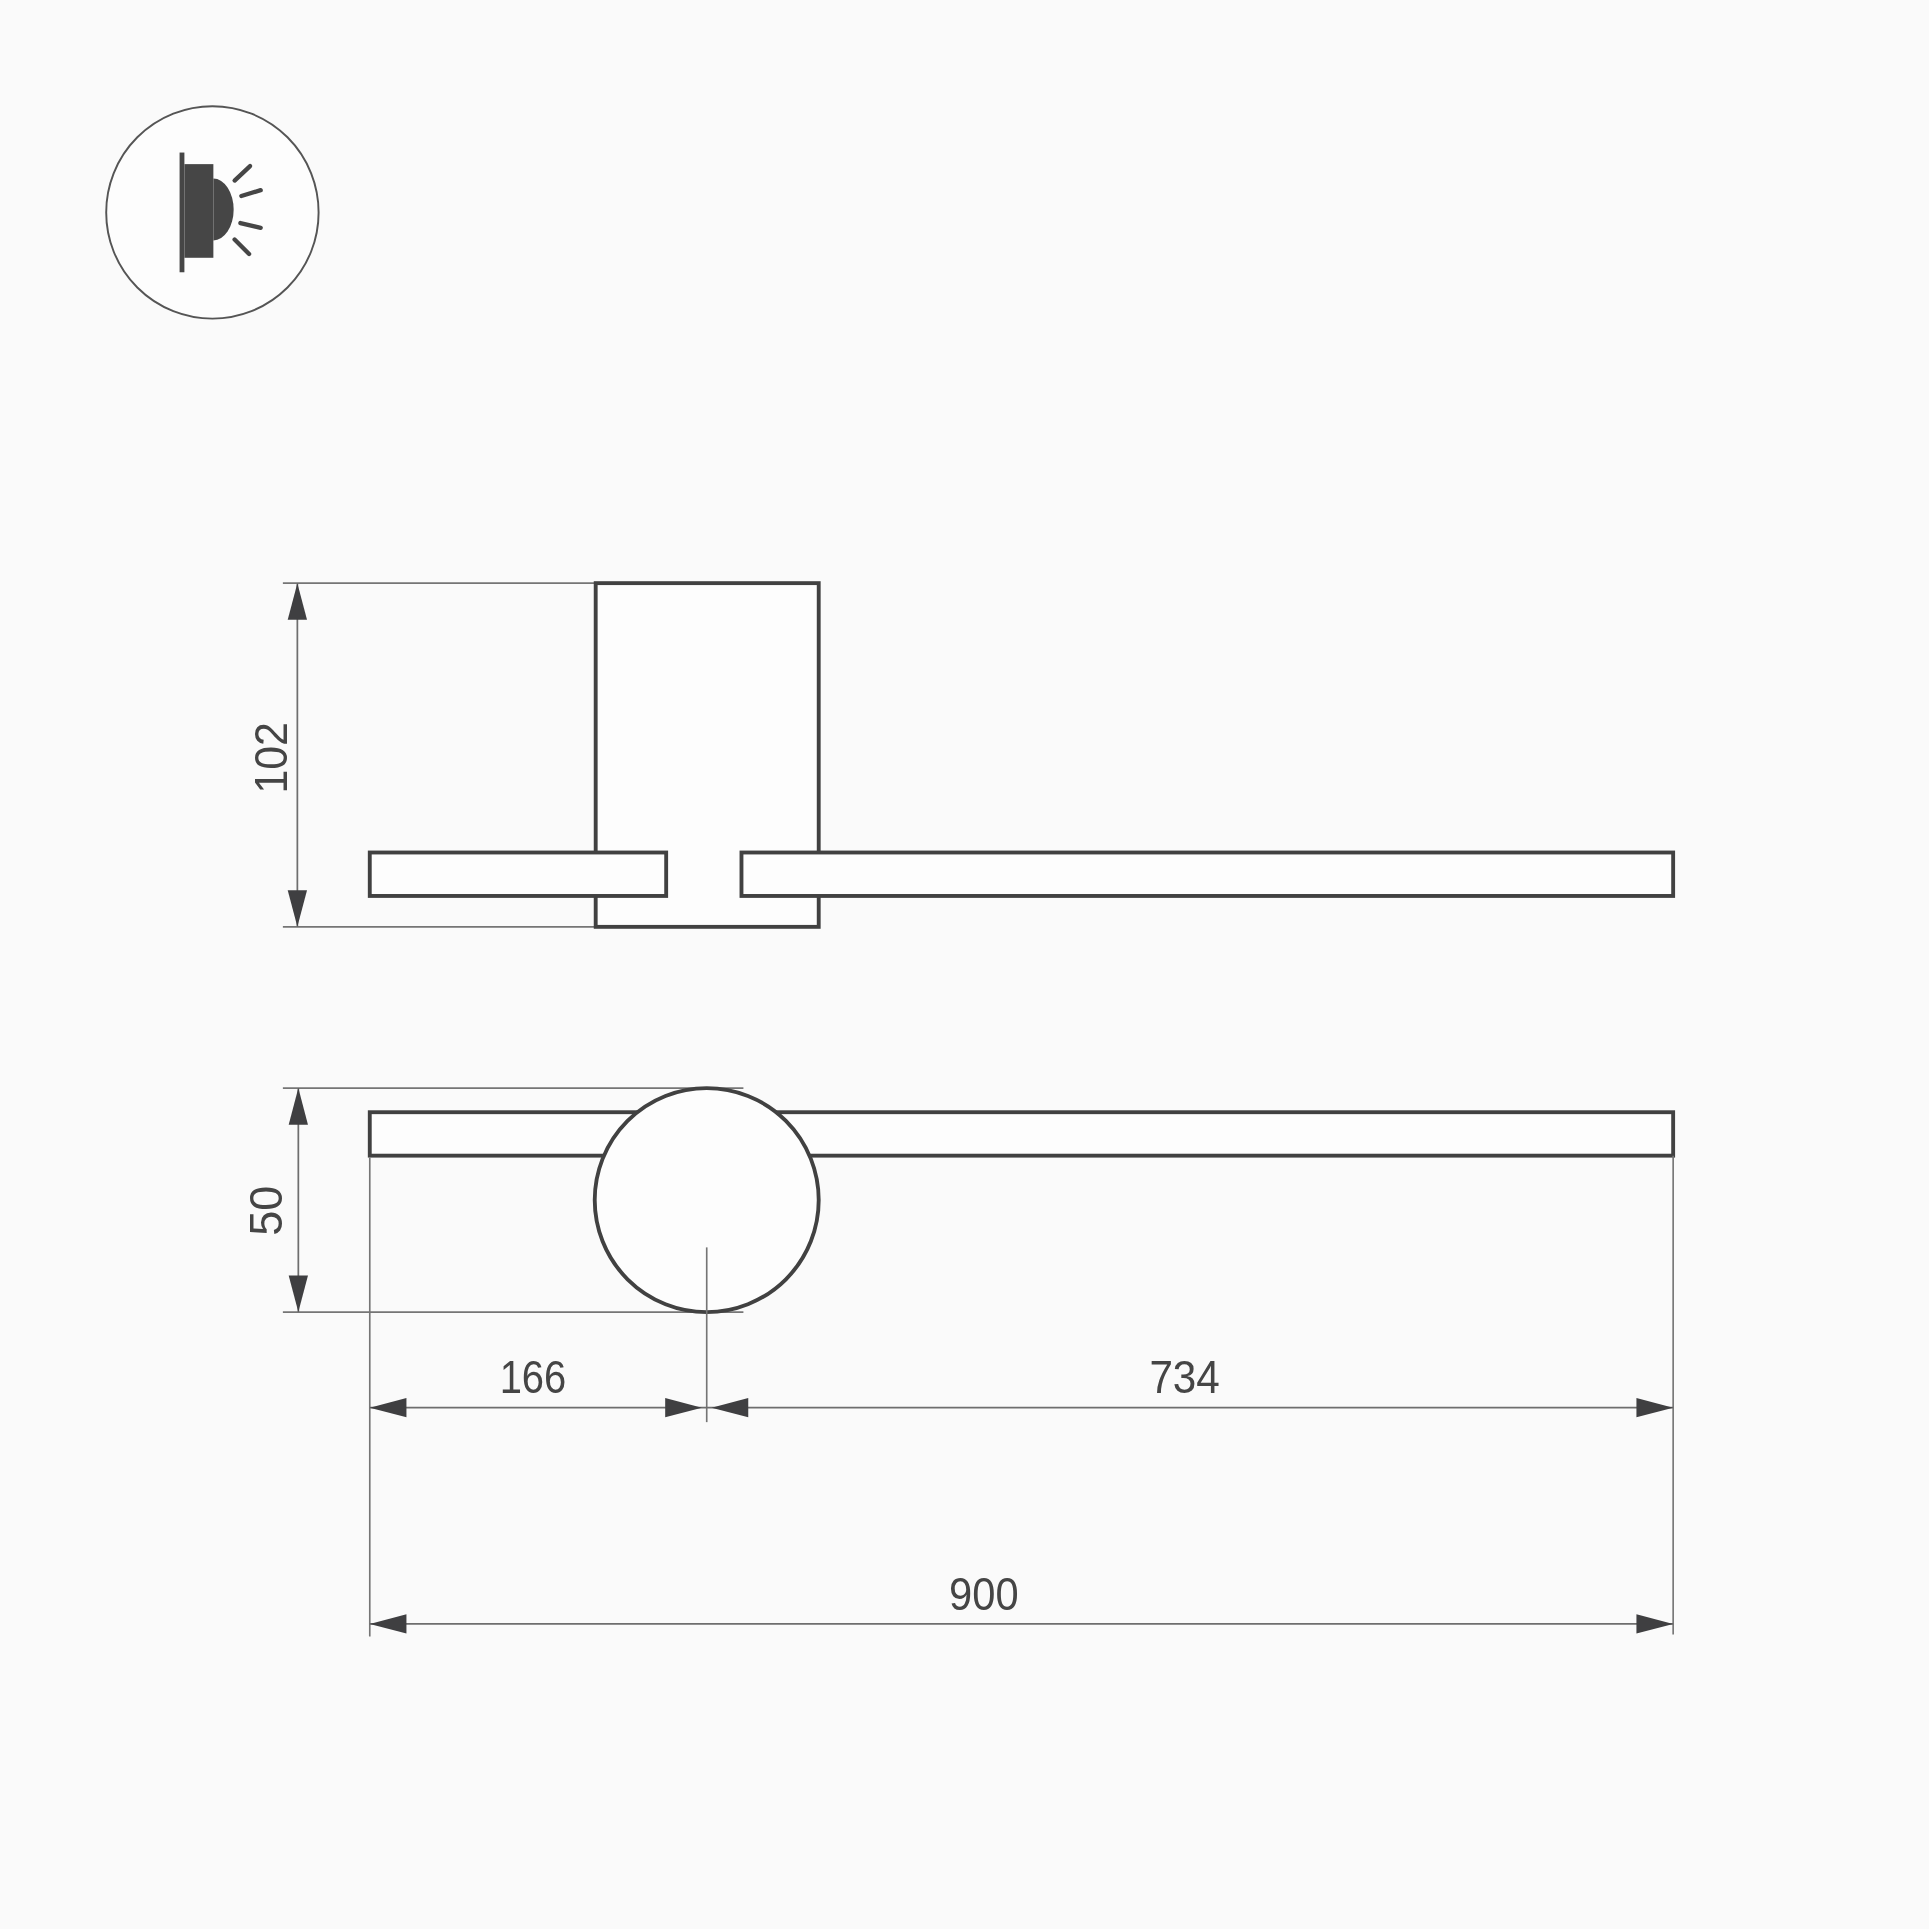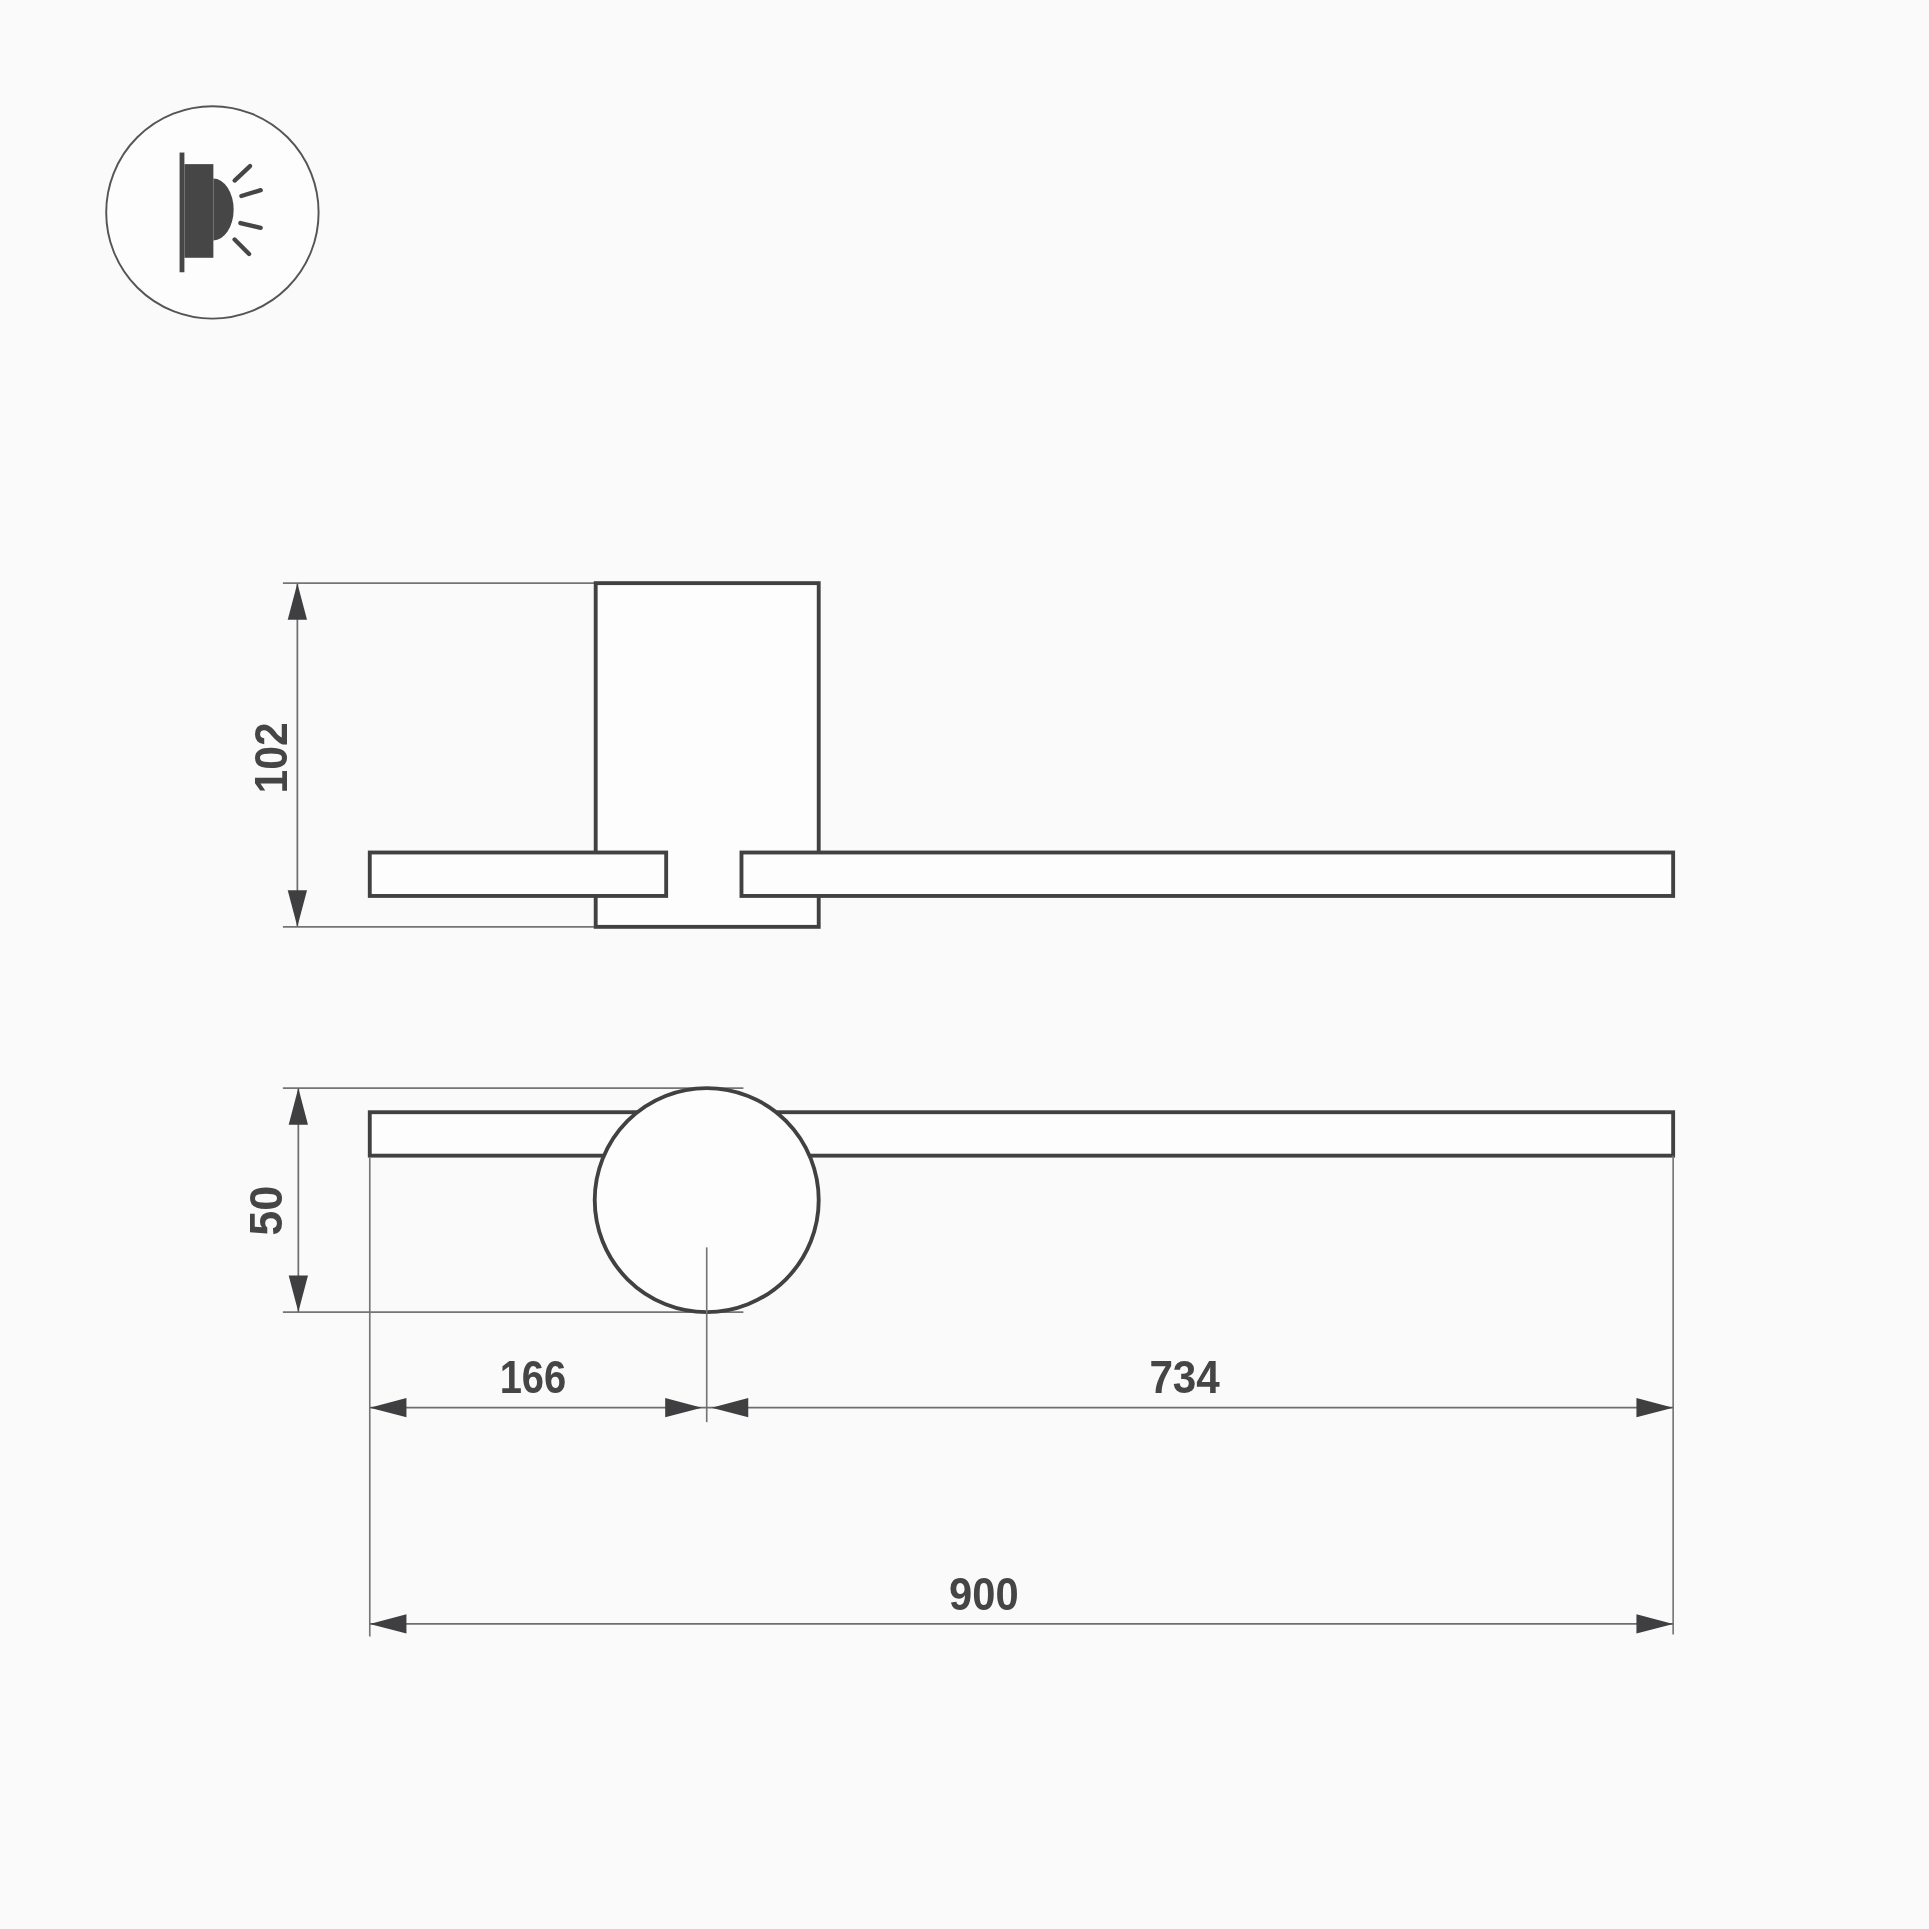--- a/index.html
+++ b/index.html
@@ -6,21 +6,20 @@
     margin: 0;
     padding: 0;
     background: #fafafa;
   }
   .canvas {
     position: relative;
     width: 1929px;
     height: 1929px;
     background: #fafafa;
     font-family: "Liberation Sans", sans-serif;
-    font-weight: bold;
   }
   svg { display: block; }
   .thick  { fill: #fdfdfd; stroke: #414141; stroke-width: 4; }
   .thin   { stroke: #757575; stroke-width: 1.7; fill: none; }
   .dimln  { stroke: #6e6e6e; stroke-width: 1.8; fill: none; }
   .arrow  { fill: #3f3f41; stroke: none; }
   .icnfil { fill: #464646; stroke: none; }
   .ray    { stroke: #464646; stroke-width: 4.5; stroke-linecap: round; fill: none; }
   .dimtxt {
     font-family: "Liberation Sans", sans-serif;

